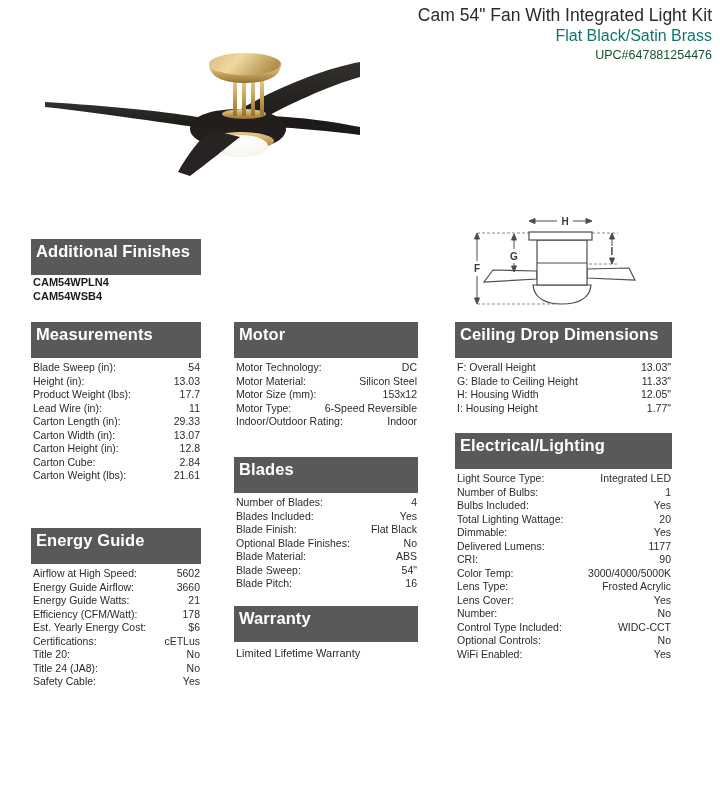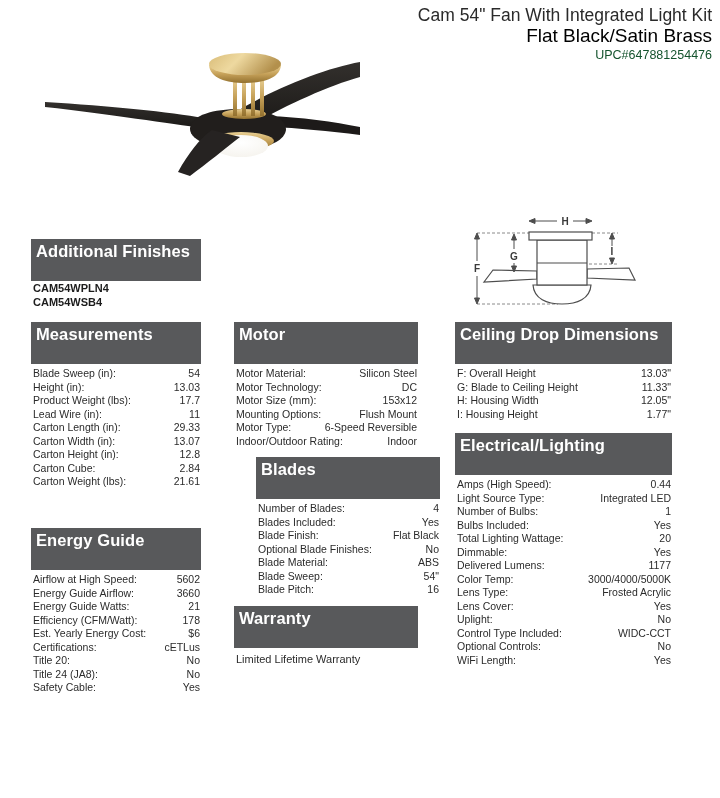--- a/index.html
+++ b/index.html
@@ -18,36 +18,36 @@
 
   
   .title-block {
     position: absolute;
     top: 4px;
     right: 8px;
     text-align: right;
     color: #2e2e2e;
   }
   .title-main { font-size: 17.5px; line-height: 22px; color: #2a2a2a; }
-  .title-finish { font-size: 19px; line-height: 20px; color: #000000; }
+  .title-finish { font-size: 16px; line-height: 20px; color: #0f766e; }
   .title-upc { font-size: 12.5px; line-height: 18px; color: #14532d; }
 
   
   .fan-photo { position: absolute; left: 30px; top: 30px; width: 330px; height: 195px; }
   .dim-diagram { position: absolute; left: 465px; top: 200px; width: 235px; height: 115px; }
 
   
   .spec-section { position: absolute; }
   .section-header {
     background: #58595B;
     color: #ffffff;
     font-weight: bold;
     font-size: 16.5px;
     line-height: 19px;
-    padding: 3px 6px 20px 5px;
+    padding: 3px 6px 14px 5px;
     letter-spacing: 0.1px;
   }
   .section-rows { padding-top: 3px; }
   .spec-row {
     display: flex;
     justify-content: space-between;
     font-size: 10.5px;
     line-height: 13.5px;
     color: #2b2b2b;
   }
@@ -67,21 +67,21 @@
     line-height: 14px;
     padding: 4px 0 0 2px;
     color: #2b2b2b;
   }
 
   
   .sec-additional-finishes { left: 31px; top: 239px; width: 170px; }
   .sec-measurements       { left: 31px; top: 322px; width: 170px; }
   .sec-energy-guide       { left: 31px; top: 528px; width: 170px; }
   .sec-motor              { left: 234px; top: 322px; width: 184px; }
-  .sec-blades             { left: 234px; top: 457px; width: 184px; margin-left: 22px; }
+  .sec-blades             { left: 234px; top: 457px; width: 184px; }
   .sec-warranty           { left: 234px; top: 606px; width: 184px; }
   .sec-ceiling-drop       { left: 455px; top: 322px; width: 217px; }
   .sec-electrical         { left: 455px; top: 433px; width: 217px; }
 
   .diagram-label { font-size: 10px; font-weight: bold; fill: #3a3a3a; }
 </style>
 </head>
 <body>
 
 <div class="page">
@@ -277,34 +277,30 @@
           <span class="spec-label">Safety Cable:</span>
           <span class="spec-value">Yes</span>
         </div>
       </div>
   </section>
 
   <section class="spec-section sec-motor">
     <div class="section-header">Motor</div>
     <div class="section-rows">
         <div class="spec-row">
+          <span class="spec-label">Motor Technology:</span>
+          <span class="spec-value">DC</span>
+        </div>
+        <div class="spec-row">
           <span class="spec-label">Motor Material:</span>
           <span class="spec-value">Silicon Steel</span>
         </div>
         <div class="spec-row">
-          <span class="spec-label">Motor Technology:</span>
-          <span class="spec-value">DC</span>
-        </div>
-        <div class="spec-row">
           <span class="spec-label">Motor Size (mm):</span>
           <span class="spec-value">153x12</span>
-        </div>
-        <div class="spec-row">
-          <span class="spec-label">Mounting Options:</span>
-          <span class="spec-value">Flush Mount</span>
         </div>
         <div class="spec-row">
           <span class="spec-label">Motor Type:</span>
           <span class="spec-value">6-Speed Reversible</span>
         </div>
         <div class="spec-row">
           <span class="spec-label">Indoor/Outdoor Rating:</span>
           <span class="spec-value">Indoor</span>
         </div>
       </div>
@@ -368,24 +364,20 @@
           <span class="spec-label">I: Housing Height</span>
           <span class="spec-value">1.77"</span>
         </div>
       </div>
   </section>
 
   <section class="spec-section sec-electrical">
     <div class="section-header">Electrical/Lighting</div>
     <div class="section-rows">
         <div class="spec-row">
-          <span class="spec-label">Amps (High Speed):</span>
-          <span class="spec-value">0.44</span>
-        </div>
-        <div class="spec-row">
           <span class="spec-label">Light Source Type:</span>
           <span class="spec-value">Integrated LED</span>
         </div>
         <div class="spec-row">
           <span class="spec-label">Number of Bulbs:</span>
           <span class="spec-value">1</span>
         </div>
         <div class="spec-row">
           <span class="spec-label">Bulbs Included:</span>
           <span class="spec-value">Yes</span>
@@ -396,43 +388,47 @@
         </div>
         <div class="spec-row">
           <span class="spec-label">Dimmable:</span>
           <span class="spec-value">Yes</span>
         </div>
         <div class="spec-row">
           <span class="spec-label">Delivered Lumens:</span>
           <span class="spec-value">1177</span>
         </div>
         <div class="spec-row">
+          <span class="spec-label">CRI:</span>
+          <span class="spec-value">90</span>
+        </div>
+        <div class="spec-row">
           <span class="spec-label">Color Temp:</span>
           <span class="spec-value">3000/4000/5000K</span>
         </div>
         <div class="spec-row">
           <span class="spec-label">Lens Type:</span>
           <span class="spec-value">Frosted Acrylic</span>
         </div>
         <div class="spec-row">
           <span class="spec-label">Lens Cover:</span>
           <span class="spec-value">Yes</span>
         </div>
         <div class="spec-row">
-          <span class="spec-label">Uplight:</span>
+          <span class="spec-label">Number:</span>
           <span class="spec-value">No</span>
         </div>
         <div class="spec-row">
           <span class="spec-label">Control Type Included:</span>
           <span class="spec-value">WIDC-CCT</span>
         </div>
         <div class="spec-row">
           <span class="spec-label">Optional Controls:</span>
           <span class="spec-value">No</span>
         </div>
         <div class="spec-row">
-          <span class="spec-label">WiFi Length:</span>
+          <span class="spec-label">WiFi Enabled:</span>
           <span class="spec-value">Yes</span>
         </div>
       </div>
   </section>
 
 </div>
 
 </body></html>

